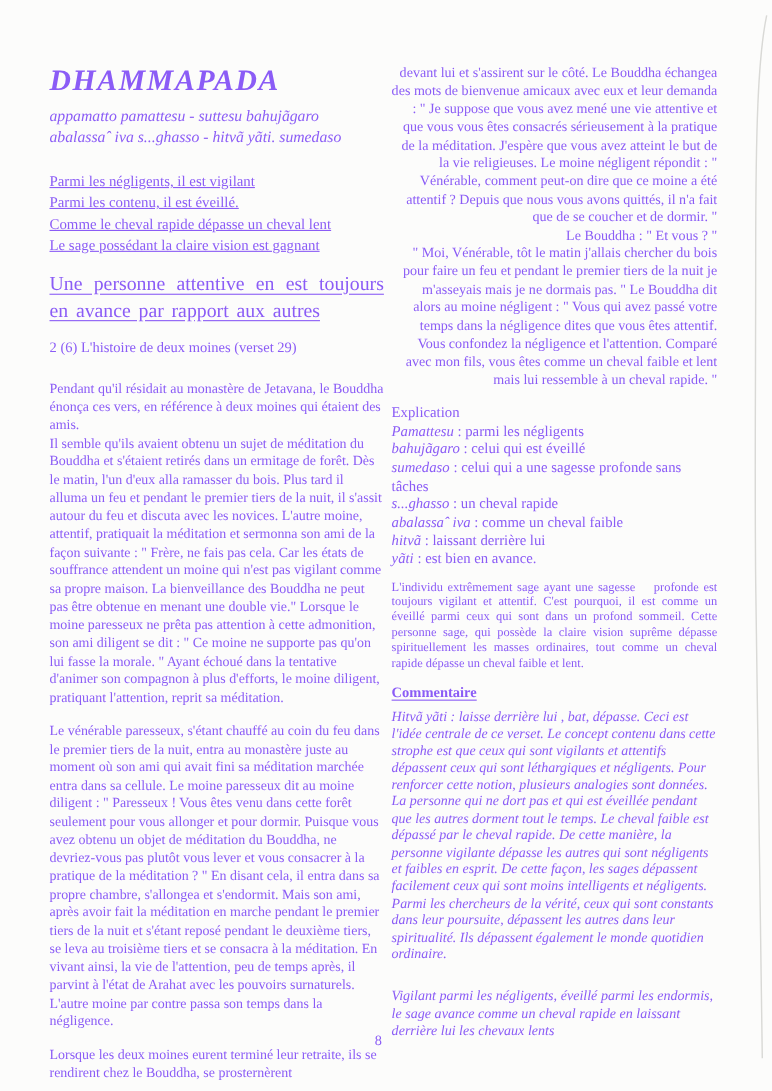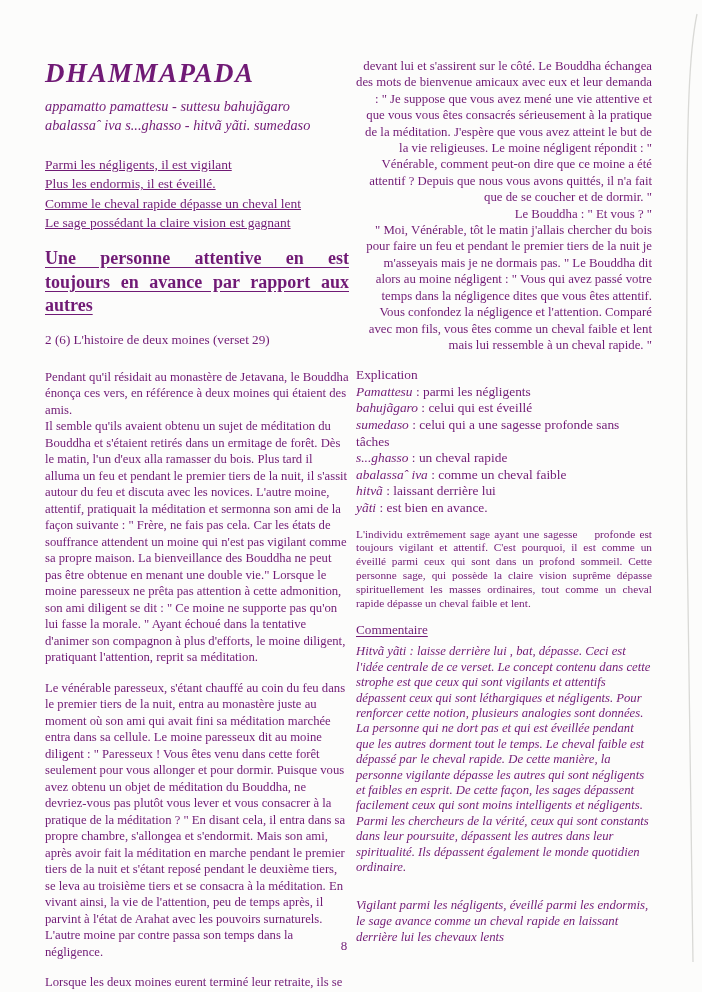--- a/index.html
+++ b/index.html
@@ -3,21 +3,21 @@
 <meta charset="utf-8">
 <style>
   html, body { margin: 0; padding: 0; background: #ffffff; }
   .page {
     position: relative;
     width: 702px;
     height: 992px;
     background: #fcfcfb;
     overflow: hidden;
     font-family: "Liberation Serif", serif;
-    color: #701a75;
+    color: #8b5cf6;
   }
   .scan-artifact { position: absolute; top: 0; left: 0; pointer-events: none; }
 
   .col { position: absolute; top: 58px; }
   .col-left  { left: 45px;  width: 304px; }
   .col-right { left: 356px; width: 296px; }
 
   .doc-title {
     margin: 0 0 9px 0;
     font-size: 27px;
@@ -31,21 +31,21 @@
     font-size: 14.3px;
     line-height: 18.5px;
   }
   .quatrain { margin-top: 21px; }
   .quatrain-line { font-size: 13.5px; line-height: 19.3px; text-decoration: underline; }
 
   .section-heading {
     margin: 15px 0 0 0;
     font-size: 18px;
     line-height: 23.5px;
-    font-weight: bold;
+    font-weight: normal;
     text-align: justify;
     word-spacing: 2.5px;
     text-decoration: underline;
     text-underline-offset: 3px;
   }
   .story-ref { margin-top: 14px; font-size: 13.2px; line-height: 16px; }
 
   .body-para {
     margin: 14px 0 0 0;
     font-size: 12.7px;
@@ -69,21 +69,21 @@
   .summary {
     margin: 11px 0 0 0;
     font-size: 11.3px;
     line-height: 13.8px;
     text-align: justify;
   }
   .comm-heading {
     margin-top: 11px;
     font-size: 13.2px;
     line-height: 17px;
-    font-weight: normal;
+    font-weight: bold;
     text-decoration: underline;
     text-underline-offset: 2px;
   }
   .commentary {
     margin: 6px 0 0 0;
     font-style: italic;
     font-size: 12.7px;
     line-height: 15.4px;
   }
   .closing {
@@ -114,21 +114,21 @@
 
     <div>
 
     <div class="pali-line">appamatto pamattesu - suttesu bahujãgaro</div>
         <div class="pali-line">abalassaˆ iva s...ghasso - hitvã yãti. sumedaso</div>
       </div>
 
     <div class="quatrain">
 
     <div class="quatrain-line">Parmi les négligents, il est vigilant</div>
-        <div class="quatrain-line">Plus les endormis, il est éveillé.</div>
+        <div class="quatrain-line">Parmi les contenu, il est éveillé.</div>
         <div class="quatrain-line">Comme le cheval rapide dépasse un cheval lent</div>
         <div class="quatrain-line">Le sage possédant la claire vision est gagnant</div>
       </div>
 
     <h2 class="section-heading">Une personne attentive en est toujours en avance par rapport aux autres</h2>
 
     <div class="story-ref">2 (6) L'histoire de deux moines (verset 29)</div>
 
     <div>
 

